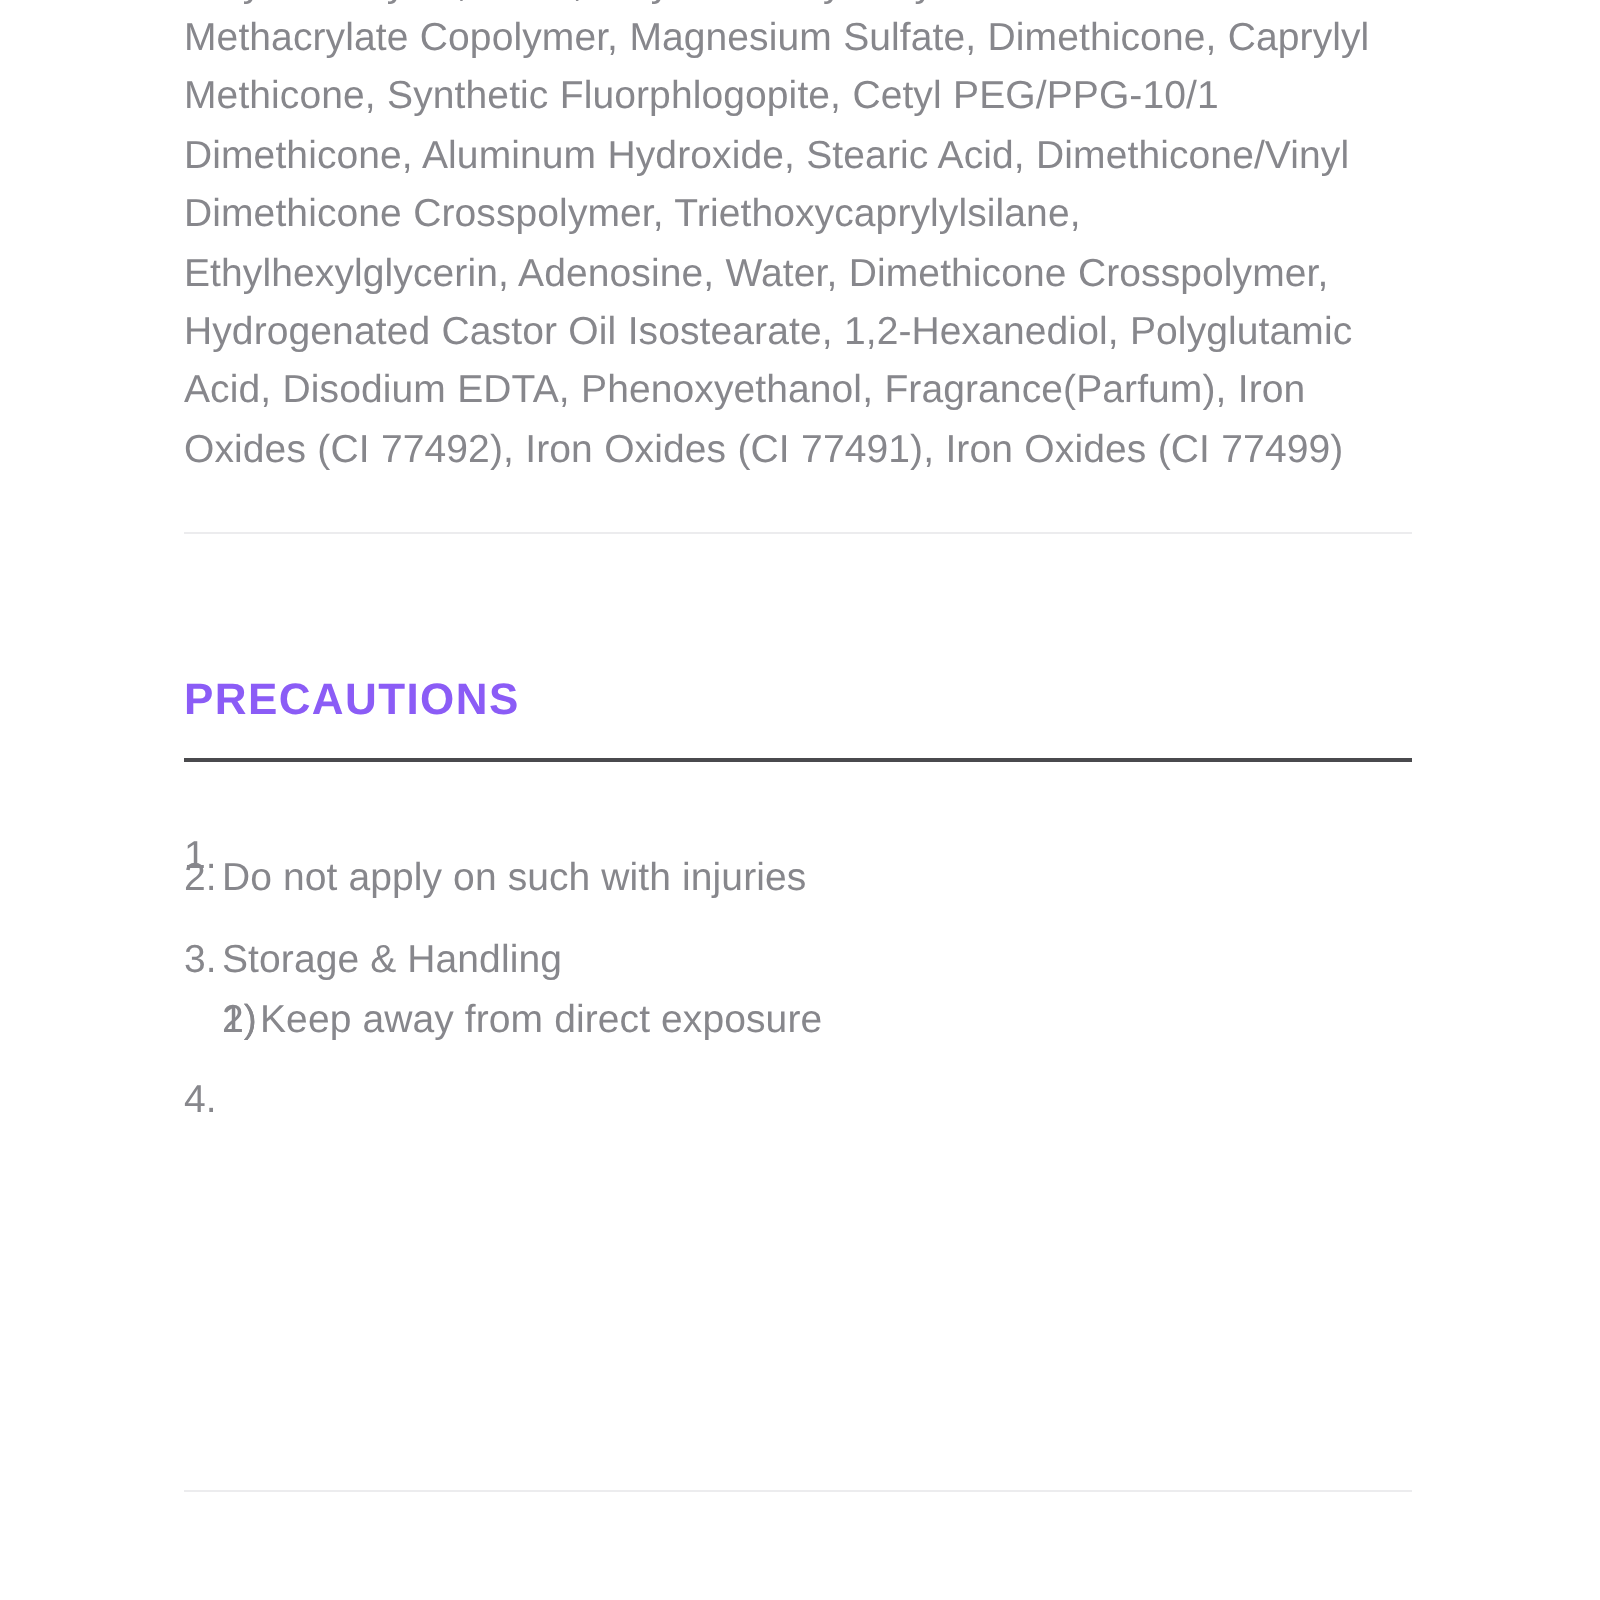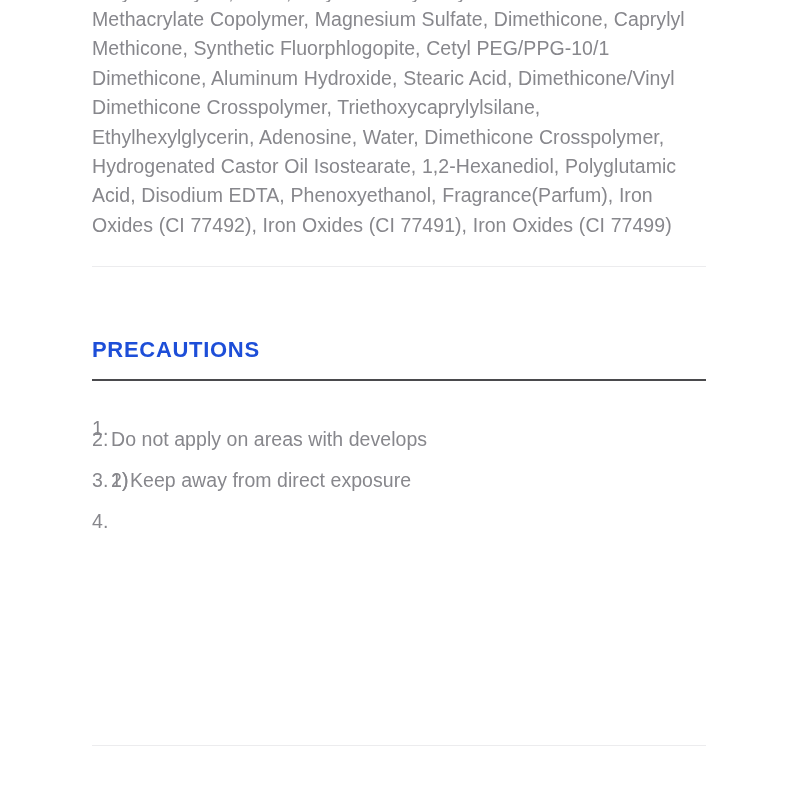--- a/index.html
+++ b/index.html
@@ -68,21 +68,21 @@
     left: 92px;
     width: 614px;
     height: 2px;
     background: #4a4a4d;
     top: 379px;
   }
 
   
   .section-title {
     top: 336px;
-    color: #1d4ed8;
+    color: #8b5cf6;
     font-size: 22px;
     font-weight: bold;
     letter-spacing: 0.7px;
     line-height: 28px;
   }
 
   
   .prec-list {
     top: 414px;
   }
@@ -137,25 +137,26 @@
   <div class="rule-dark"></div>
 
   <div class="col prec-list">
 
     <div class="prec-item">
       <span class="marker">1.</span>
     </div>
 
     <div class="prec-item">
       <span class="marker">2.</span>
-      <span>Do not apply on areas with develops</span>
+      <span>Do not apply on such with injuries</span>
     </div>
 
     <div class="prec-item">
       <span class="marker">3.</span>
+      <span>Storage &amp; Handling</span>
       <ul class="sub-list">
         <li class="sub-item">
           <span class="marker">1)</span>
         </li>
         <li class="sub-item">
           <span class="marker">2)</span>
           <span>Keep away from direct exposure</span>
         </li>
       </ul>
     </div>

